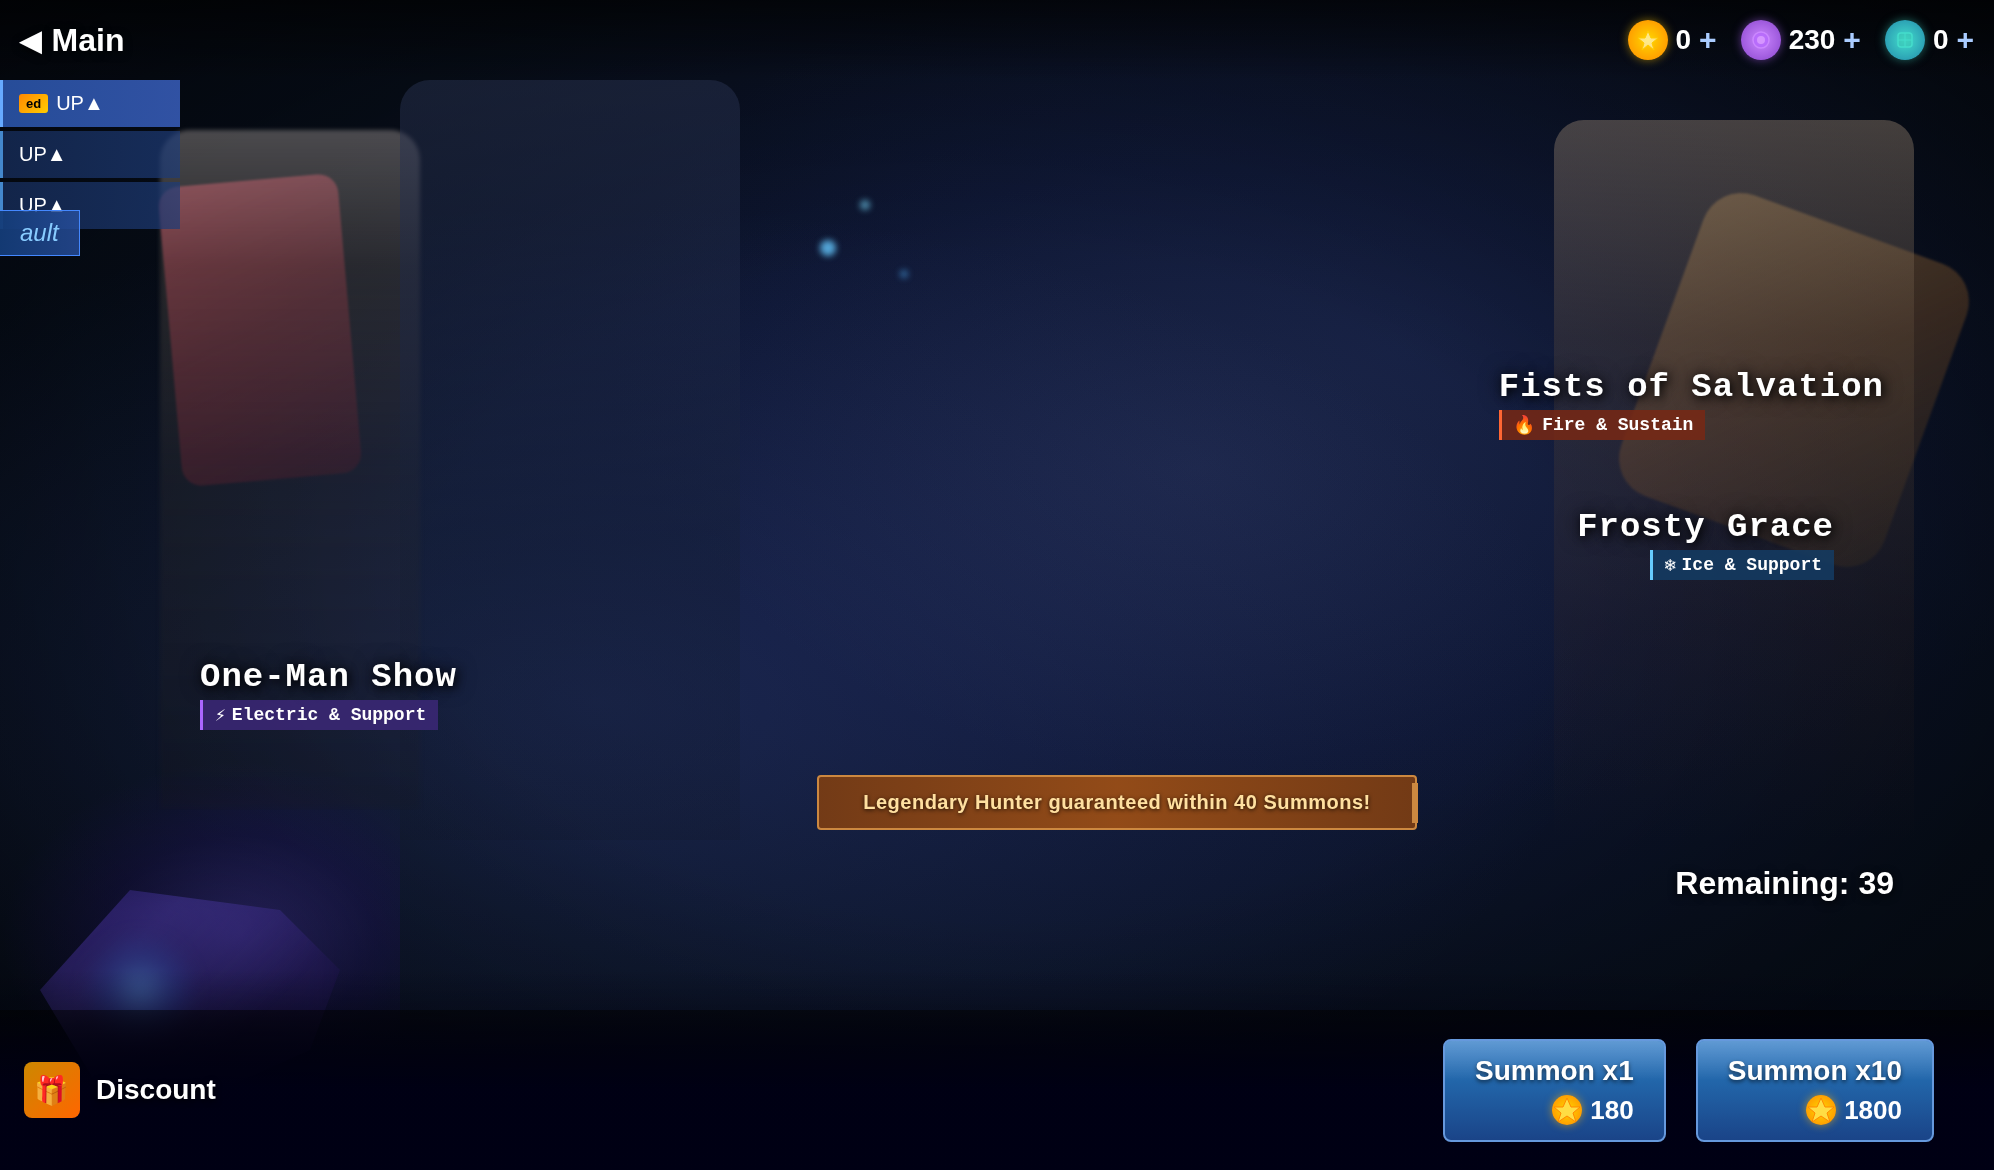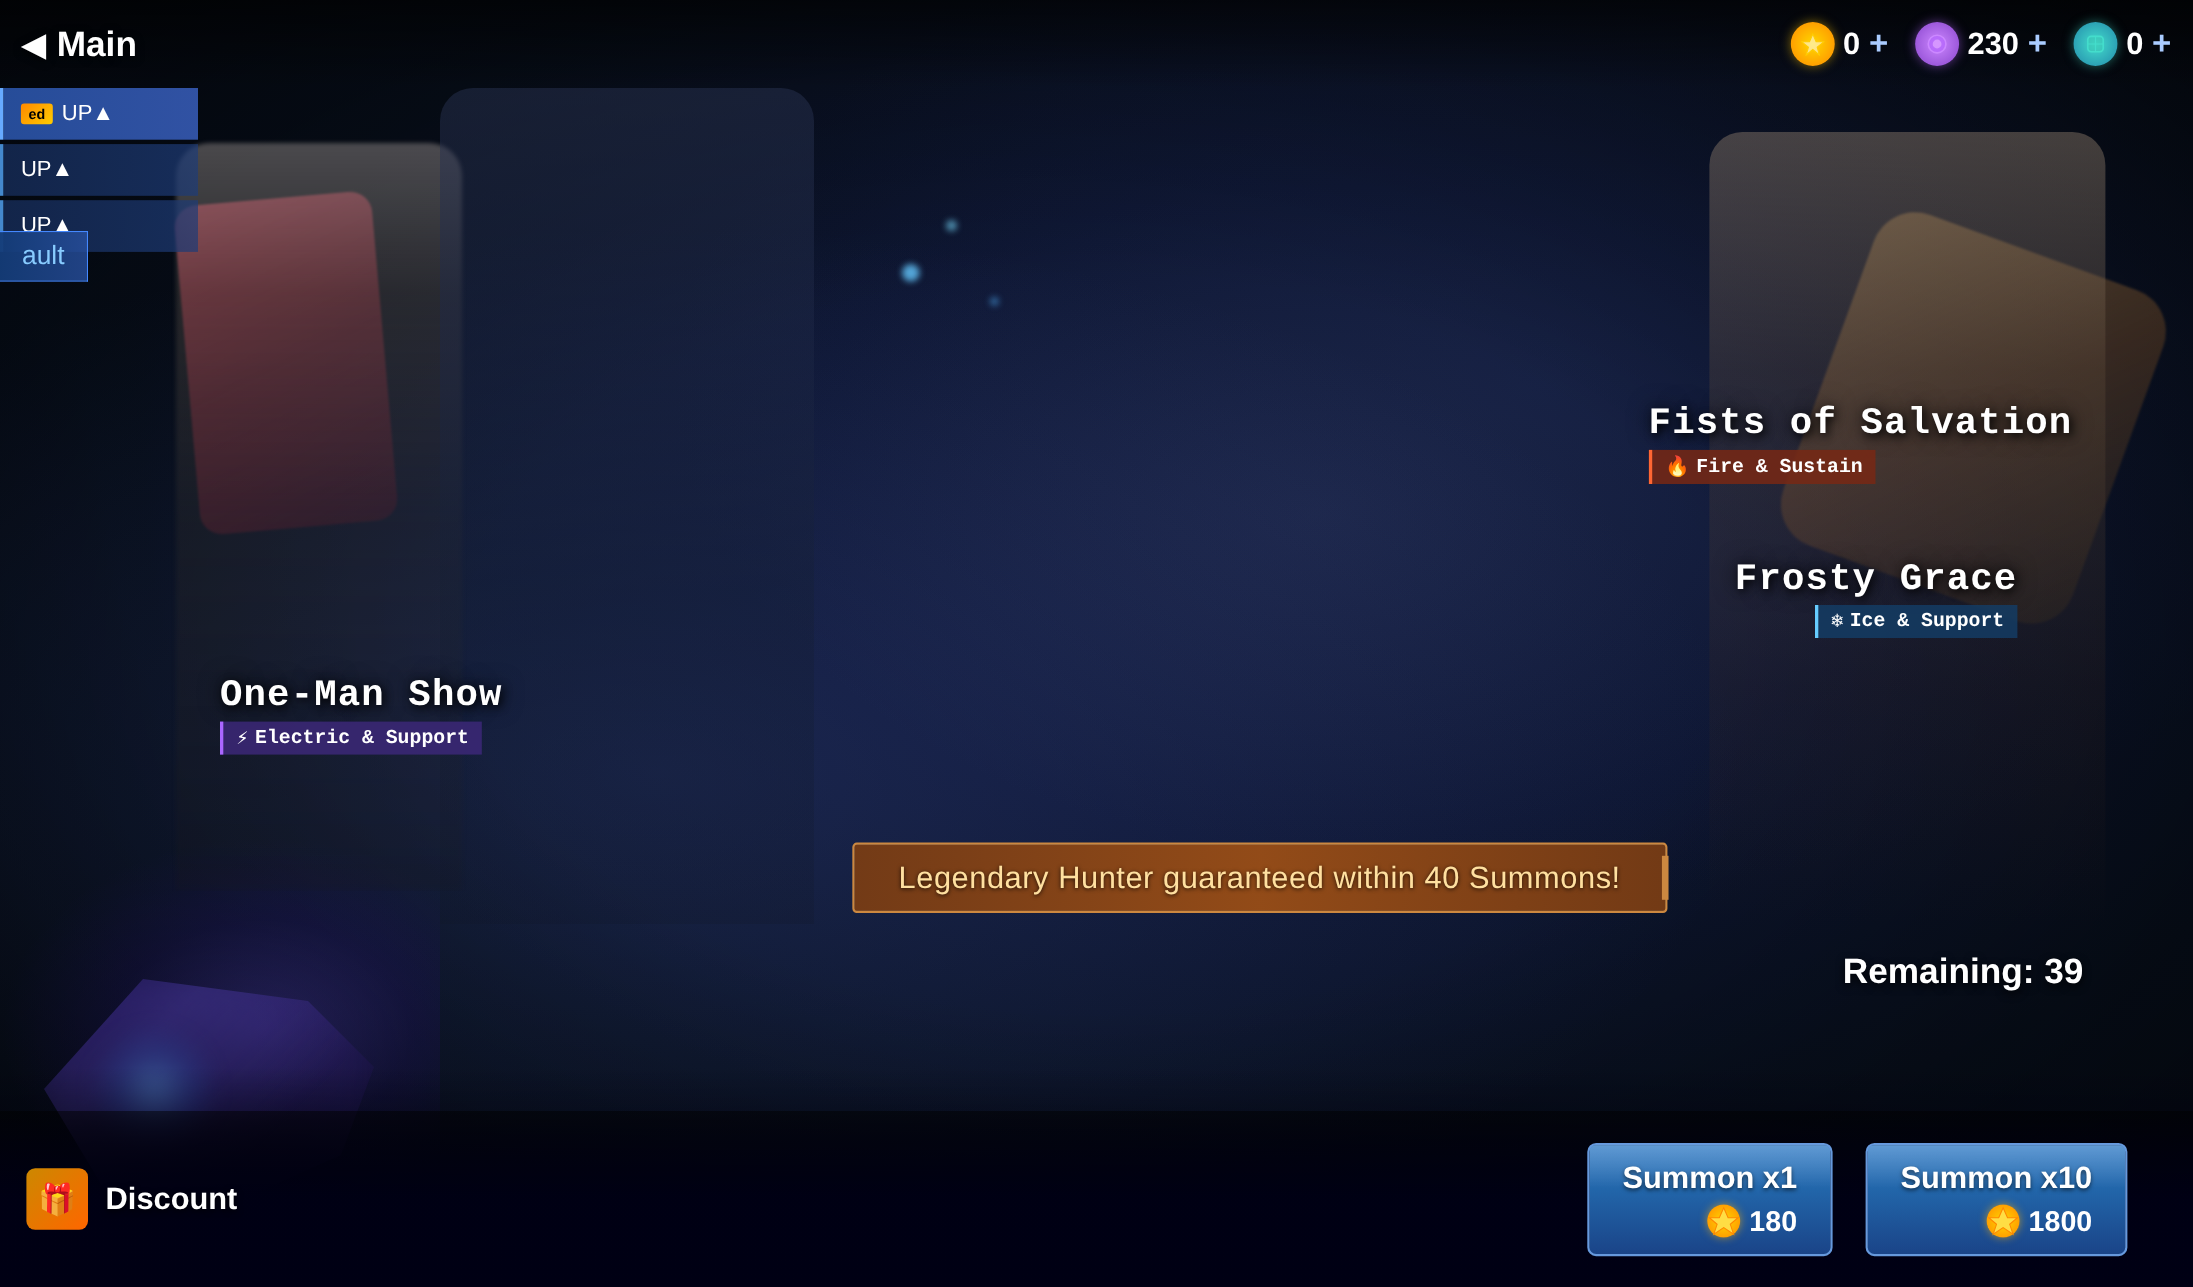--- a/index.html
+++ b/index.html
@@ -232,22 +232,22 @@
       background: linear-gradient(90deg, rgba(120,60,20,0.95) 0%, rgba(160,80,20,0.9) 50%, rgba(120,60,20,0.95) 100%);
       border: 2px solid #cc8840;
       border-radius: 4px;
       padding: 14px 40px;
       text-align: center;
       min-width: 600px;
     }
 
     .guarantee-banner .text {
       color: #ffe0a0;
-      font-size: 28px;
-      font-weight: normal;
+      font-size: 20px;
+      font-weight: bold;
       text-shadow: 0 1px 4px rgba(0,0,0,0.8);
       letter-spacing: 0.5px;
     }
 
     .guarantee-banner::before {
       content: '';
       position: absolute;
       right: -3px;
       top: 50%;
       transform: translateY(-50%);
@@ -560,36 +560,36 @@
           </svg>
       </div>
       <span>0</span>
       <span class="currency-plus">+</span>
     </div>
   </div>
 </div>
 
 <div class="sidebar">
 
-  <div class="vault-label" style="margin-bottom:8px;">
+  <div class="vault-label" style="margin-bottom:8px;font-style:italic;">
     <span>ault</span>
   </div>
   <div class="sidebar-item highlighted">
     <span style="background:linear-gradient(135deg,#ff8800,#ffcc00);color:#000;font-size:13px;font-weight:bold;padding:2px 7px;border-radius:3px;">ed</span>
     <span>UP▲</span>
   </div>
   <div class="sidebar-item">
     <span>UP▲</span>
   </div>
   <div class="sidebar-item">
     <span>UP▲</span>
   </div>
 </div>
 
-<div class="char-label" style="left: 200px; bottom: 484px; z-index:15;">
+<div class="char-label" style="left: 200px; bottom: 440px; z-index:15;">
   <div class="name">One-Man Show</div>
   <div class="type-badge electric">
     <span>⚡</span>
     <span>Electric &amp; Support</span>
   </div>
 </div>
 
 <div class="char-label" style="right: 160px; bottom: 590px; z-index:15; text-align:right;">
   <div class="name">Frosty Grace</div>
   <div class="type-badge ice">

